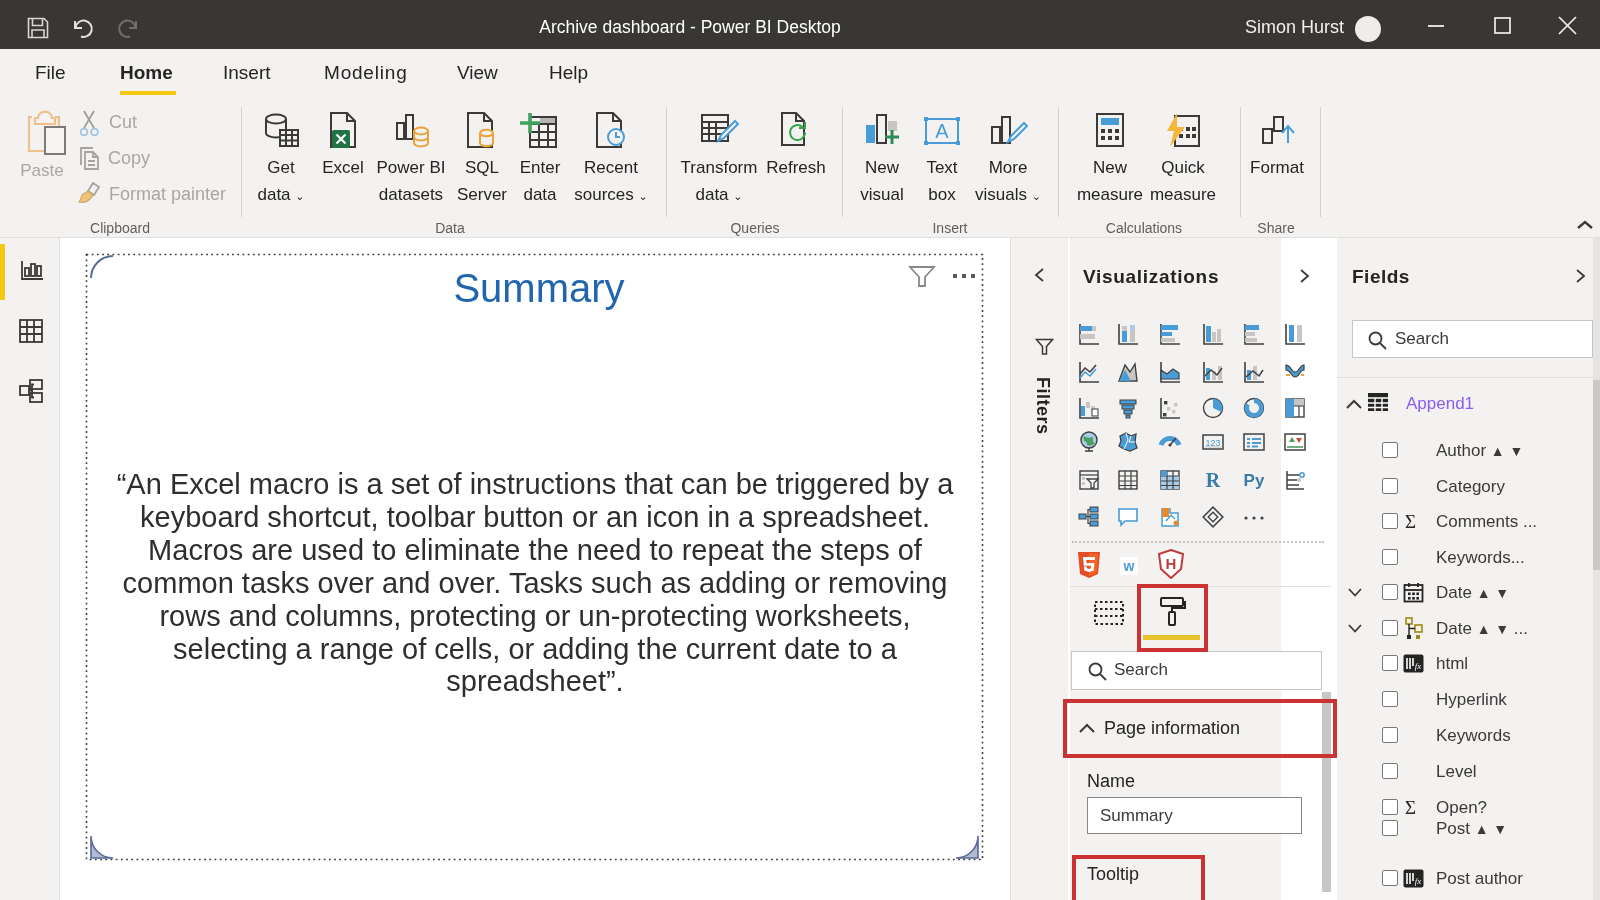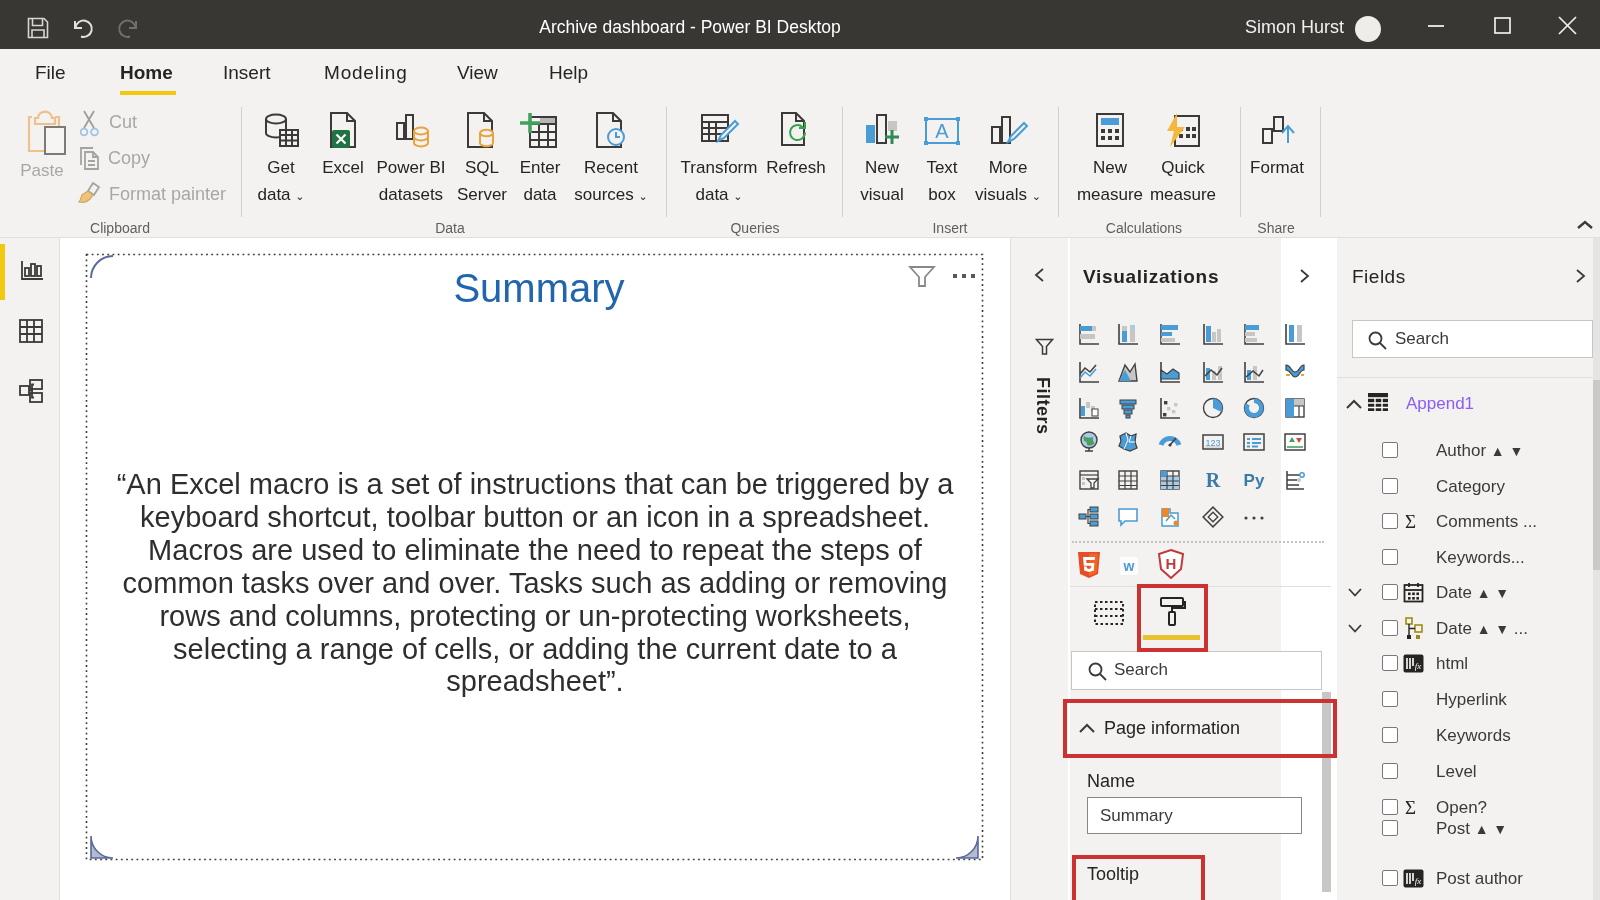--- a/index.html
+++ b/index.html
@@ -42,21 +42,21 @@
   #filters-text { position:absolute; left:21px; top:139px; font-size:18px; font-weight:700; color:#252423;
     writing-mode:vertical-rl; letter-spacing:0.5px; }
 
   
   #vizpanel { position:absolute; left:1070px; top:238px; width:211px; height:662px; background:#f3f2f1; }
   #viz-title { position:absolute; left:13px; top:28px; font-size:19px; font-weight:700; color:#252423; letter-spacing:0.7px; }
   .vicon { position:absolute; width:24px; height:24px; }
 
   
   #fieldspanel { position:absolute; left:1337px; top:238px; width:263px; height:662px; background:#f3f2f1; }
-  #fields-title { position:absolute; left:15px; top:28px; font-size:19px; font-weight:400; color:#252423; letter-spacing:0.5px; }
+  #fields-title { position:absolute; left:15px; top:28px; font-size:19px; font-weight:700; color:#252423; letter-spacing:0.5px; }
   .frow { position:absolute; left:0; width:247px; height:36px; font-size:17px; color:#3b3a39; }
   .fcheck { position:absolute; left:45px; top:9px; width:16px; height:16px; border:1.6px solid #7a7876;
     border-radius:2px; background:#fff; }
   .ftext { position:absolute; left:99px; top:8px; }
   .searchbox { position:absolute; background:#fff; border:1px solid #c8c6c4; }
   .searchbox span { position:absolute; left:42px; top:8px; font-size:17px; color:#3b3a39; }
 
   .redbox { position:absolute; border:4px solid #cc3232; z-index:5; }
 </style>
 </head>

